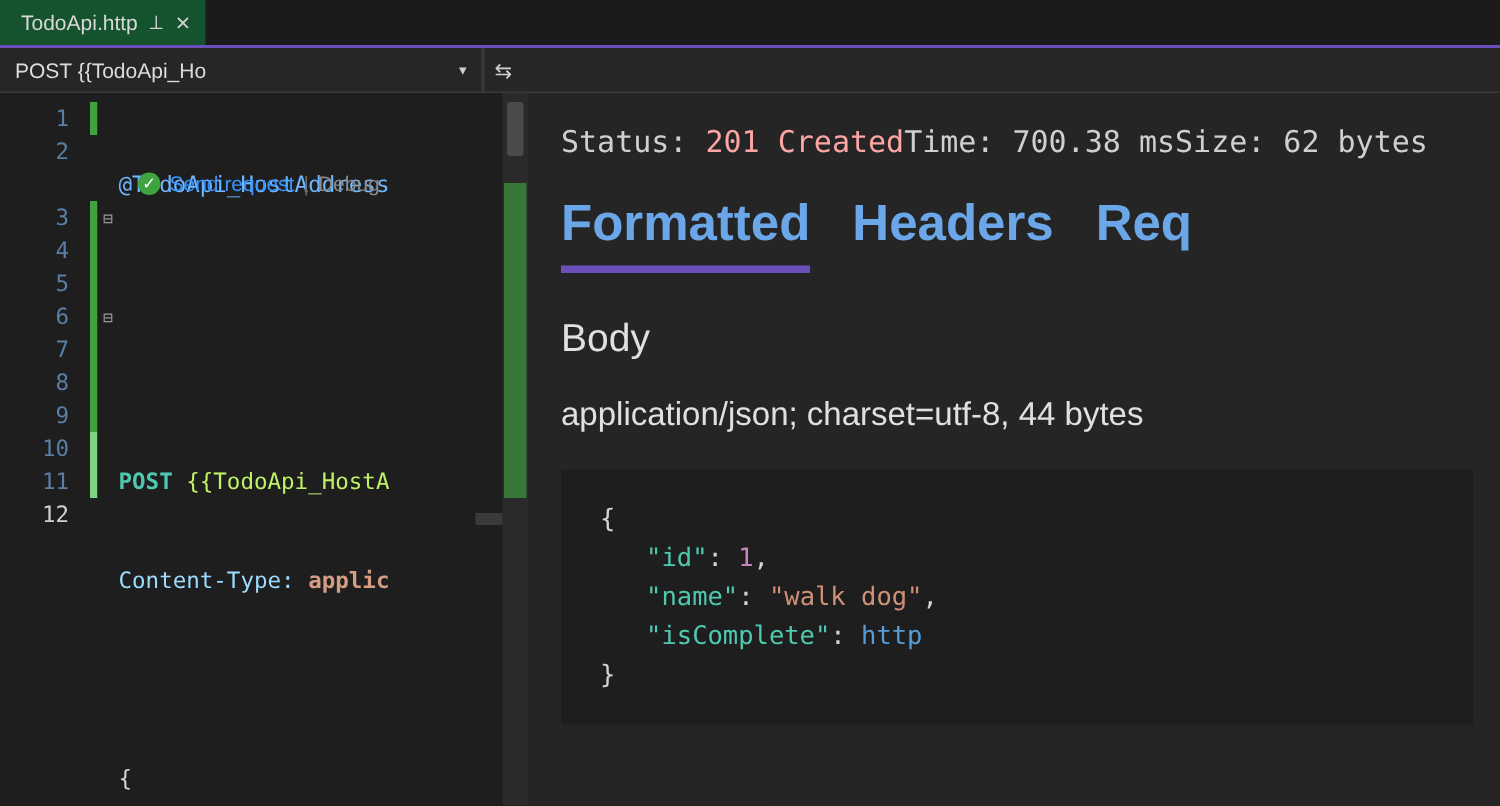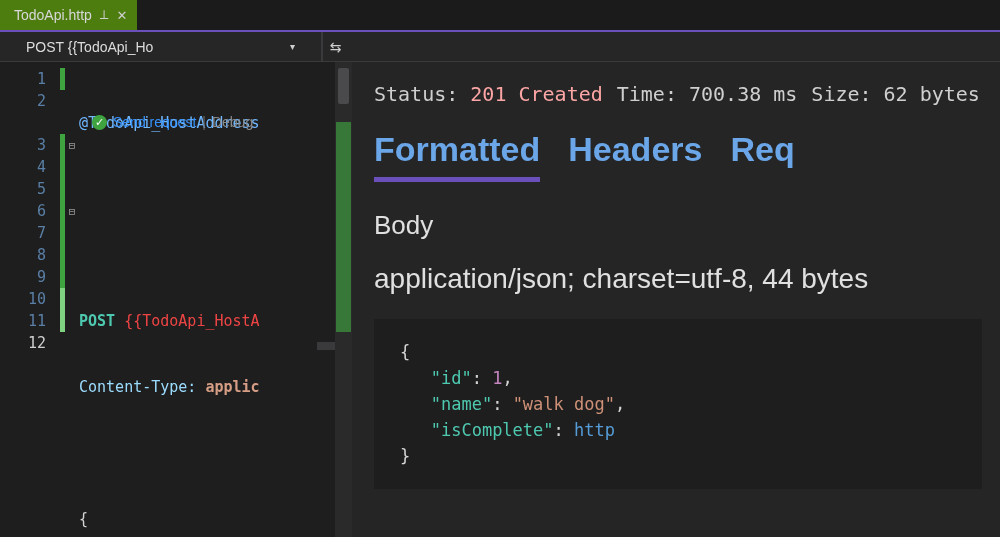--- a/index.html
+++ b/index.html
@@ -15,32 +15,32 @@
     display: flex; align-items: stretch; height: 32px;
     background: #1b1b1c; border-bottom: 2px solid #6b4fbb;
   }
   .tab {
     display: flex; align-items: center; gap: 8px;
     padding: 0 10px 0 14px;
     background: #1b1b1c; color: #d8d8d8;
     font-size: 14px;
     position: relative;
   }
-  .tab.active { background: #4d7c0f; }
+  .tab.active { background: #14532d; }
   .pin-icon, .close-icon { font-size: 13px; color: #cfcfcf; }
   .close-icon { font-weight: 400; }
 
   
   .dropbar {
     display: flex; align-items: center; height: 30px;
     background: #262627; border-bottom: 1px solid #3a3a3c;
   }
   .dropdown {
     display: flex; align-items: center; gap: 6px;
-    padding: 0 26px; height: 100%;
+    padding: 0 10px; height: 100%;
     color: #dcdcdc; font-size: 14px;
     flex: 0 0 322px;
     border-right: 1px solid #3a3a3c;
     justify-content: space-between;
   }
   .dropdown .chev { font-size: 10px; color: #cfcfcf; }
   .nav-icon {
     display:flex; align-items:center; justify-content:center;
     width: 26px; height: 100%; color: #cfcfcf; font-size: 14px;
     border-left: 1px solid #3a3a3c;
@@ -72,21 +72,21 @@
     width: 14px; background: #1e1e1e; padding-top: 6px;
     color: #9a9a9a; font-size: 11px;
   }
   .foldcol div { height: 22px; display:flex; align-items:center; justify-content:center; }
   .code {
     flex: 1; padding-top: 6px; font-size: 15px;
     line-height: 22px; white-space: pre; overflow: hidden;
   }
   .code .row { height: 22px; }
   .tok-var   { color: #6fb7ff; }
-  .tok-key   { color: #ef4444; }
+  .tok-key   { color: #bef264; }
   .tok-meth  { color: #4ec9b0; font-weight: bold; }
   .tok-hdr   { color: #9cdcfe; }
   .tok-plain { color: #d69d85; font-weight: bold; }
   .tok-punc  { color: #d4d4d4; }
 
   .codelens {
     position: absolute; left: 92px; top: 52px;
     font-family: "Segoe UI", Arial, sans-serif;
     font-size: 14px; color: #8a8a8a;
     display: flex; align-items: center; gap: 6px;
@@ -117,39 +117,39 @@
     background:#3a3a3c;
   }
 
   
   .resp {
     flex: 1; background: #252526; padding: 20px 18px 0 22px;
     overflow: hidden;
   }
   .statusline {
     font-size: 20px; color: #cfcfcf;
-    display: flex; gap: 14px; align-items: baseline;
+    display: flex; gap: 0; align-items: baseline;
     font-family: Consolas, monospace;
   }
   .statusline .lbl { color: #cfcfcf; }
   .statusline .statval { color: #fca5a5; }
   .statusline .grp { display:flex; gap:12px; }
 
   .rtabs {
     margin-top: 24px; display: flex; gap: 28px;
     font-size: 34px; font-weight: 600;
   }
   .rtab { color: #6ba7e8; padding-bottom: 8px; }
   .rtab.active { border-bottom: 5px solid #6b4fbb; }
 
   .bodyhead {
     margin-top: 28px; font-size: 26px; color: #e0e0e0; font-weight: 400;
   }
   .bodymeta {
-    margin-top: 22px; font-size: 28px; color: #e0e0e0;
+    margin-top: 22px; font-size: 22px; color: #e0e0e0;
   }
 
   .jsonbox {
     margin-top: 24px; background: #1e1e1e;
     font-family: Consolas, monospace; font-size: 17px;
     line-height: 26px; padding: 20px 26px;
     white-space: pre; color: #d4d4d4;
   }
   .jk { color: #4ec9b0; }          
   .jn { color: #C586C0; }          

